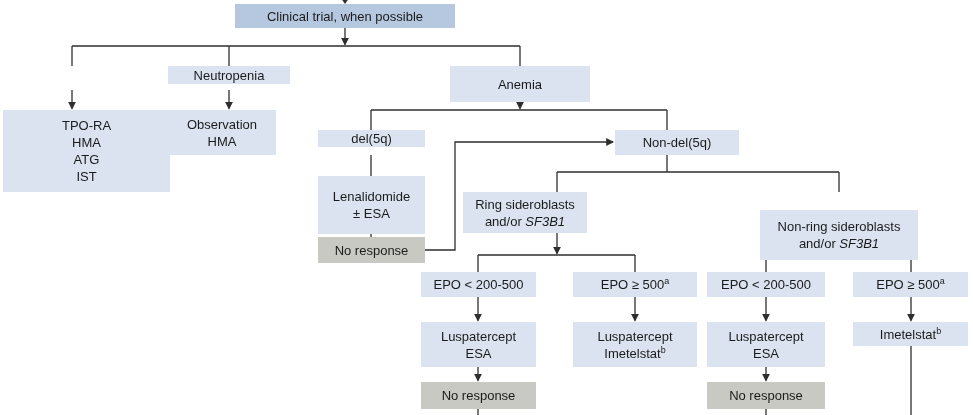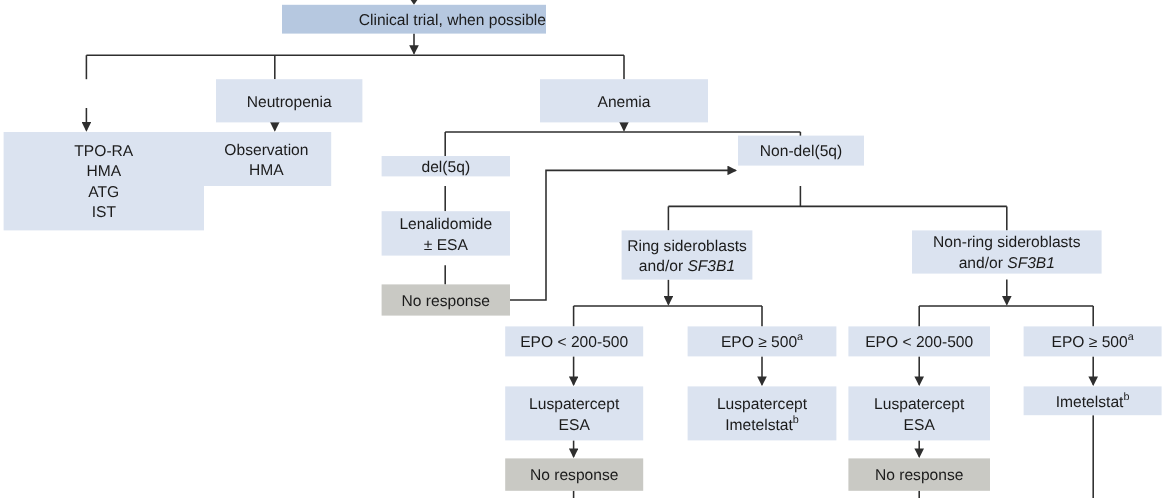--- a/index.html
+++ b/index.html
@@ -15,21 +15,21 @@
   .canvas{position:relative;width:973px;height:415px;background:#fff;overflow:hidden;}
   .connectors{position:absolute;left:0;top:0;width:973px;height:415px;}
   .connectors path{fill:none;stroke:var(--line);stroke-width:1.3;}
   .connectors polygon{fill:var(--line);stroke:none;}
   .connectors marker path{fill:var(--line);stroke:none;}
   .node{
     position:absolute;display:flex;flex-direction:column;align-items:center;justify-content:center;
     text-align:center;background:var(--node-box-bg);color:var(--text);
     font-size:13px;line-height:17px;white-space:nowrap;
   }
-  .node.root{background:var(--root-box-bg);align-items:flex-end;}
+  .node.root{background:var(--root-box-bg);}
   .node.gray{background:var(--gray-box-bg);}
   .node sup{font-size:9px;line-height:0;vertical-align:super;}
   .gene{font-style:italic;}
 </style>
 </head>
 <body>
 
 <div class="canvas">
 
   <svg class="connectors" width="973" height="415" viewBox="0 0 973 415">
@@ -84,56 +84,56 @@
   </div>
 
 
   <div class="node" style="left:3px;top:110px;width:167px;height:82px">
     <div>TPO-RA</div>
     <div>HMA</div>
     <div>ATG</div>
     <div>IST</div>
   </div>
 
-  <div class="node" style="left:180px;top:66px;width:122px;height:36px">
+  <div class="node" style="left:168px;top:66px;width:122px;height:18px">
     <span>Neutropenia</span>
   </div>
 
   <div class="node" style="left:168px;top:110px;width:108px;height:45px">
     <div>Observation</div>
     <div>HMA</div>
   </div>
 
   <div class="node" style="left:450px;top:66px;width:140px;height:36px">
     <span>Anemia</span>
   </div>
 
   <div class="node" style="left:318px;top:130px;width:107px;height:17px">
     <span>del(5q)</span>
   </div>
 
-  <div class="node" style="left:318px;top:176px;width:107px;height:37px">
+  <div class="node" style="left:318px;top:176px;width:107px;height:58px">
     <div>Lenalidomide</div>
     <div>± ESA</div>
   </div>
 
   <div class="node gray" style="left:318px;top:237px;width:107px;height:26px">
     <span>No response</span>
   </div>
 
-  <div class="node" style="left:615px;top:113px;width:105px;height:25px">
+  <div class="node" style="left:615px;top:130px;width:124px;height:25px">
     <span>Non-del(5q)</span>
   </div>
 
-  <div class="node" style="left:518px;top:192px;width:109px;height:41px">
+  <div class="node" style="left:463px;top:192px;width:124px;height:41px">
     <div><span>Ring sideroblasts</span></div>
     <div><span>and/or </span><span class="gene">SF3B1</span></div>
   </div>
 
-  <div class="node" style="left:760px;top:192px;width:158px;height:36px">
+  <div class="node" style="left:760px;top:210px;width:158px;height:50px">
     <div><span>Non-ring sideroblasts</span></div>
     <div><span>and/or </span><span class="gene">SF3B1</span></div>
   </div>
 
   <div class="node" style="left:421px;top:272px;width:115px;height:25px">
     <span>EPO &lt; 200-500</span>
   </div>
 
   <div class="node" style="left:573px;top:272px;width:124px;height:25px">
     <div><span>EPO ≥ 500</span><sup>a</sup></div>

